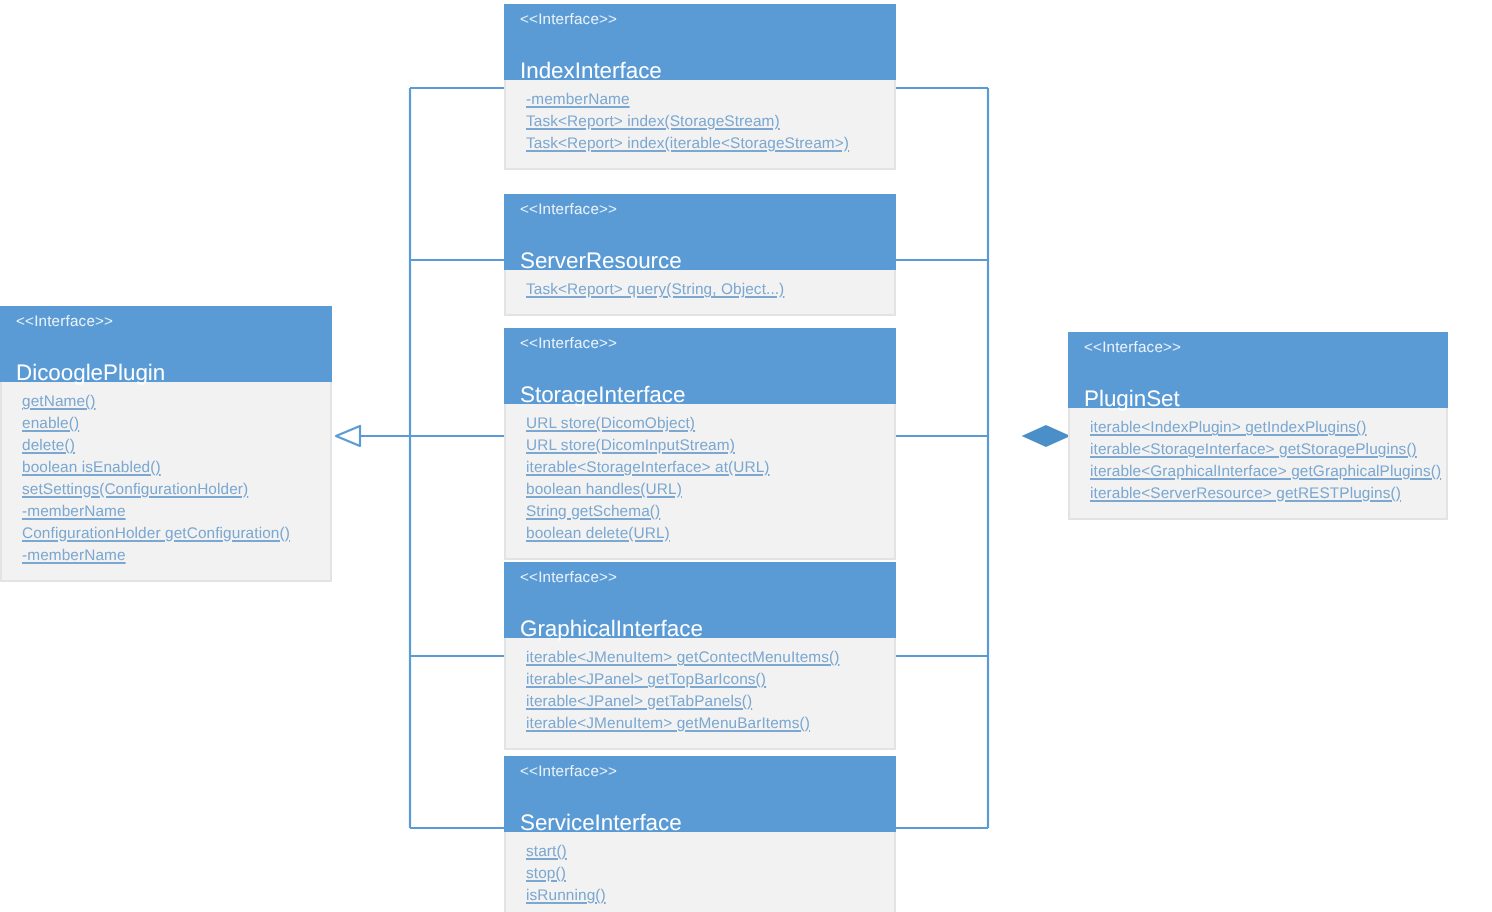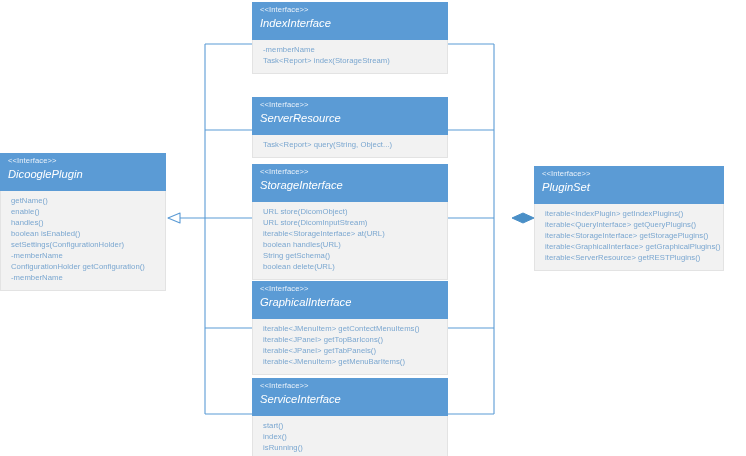--- a/index.html
+++ b/index.html
@@ -40,38 +40,38 @@
   }
   .uml-stereotype {
     font-size: 7.6px;
     letter-spacing: 0.1px;
     display: block;
     color: #eaf2fa;
   }
   .uml-name {
     font-size: 11.2px;
     display: block;
-    margin-top: 2px;
+    margin-top: 15px;
     color: #ffffff;
-    font-style: italic;
   }
   .uml-body {
     background: #f2f2f2;
     box-sizing: border-box;
     padding: 5px 8px 6px 10px;
     border-left: 1px solid #e3e3e3;
     border-right: 1px solid #e3e3e3;
     border-bottom: 1px solid #e3e3e3;
   }
   .uml-member {
     font-size: 7.7px;
     color: #7ba7d0;
     line-height: 1.42;
     white-space: nowrap;
     letter-spacing: 0.05px;
+    text-decoration: underline;
   }
   
   #cls-index      { left: 252px; top: 2px;   width: 196px; }
   #cls-index      .uml-header { height: 38px; }
   #cls-query      { left: 252px; top: 97px;  width: 196px; }
   #cls-query      .uml-header { height: 38px; }
   #cls-storage    { left: 252px; top: 164px; width: 196px; }
   #cls-storage    .uml-header { height: 38px; }
   #cls-graphical  { left: 252px; top: 281px; width: 196px; }
   #cls-graphical  .uml-header { height: 38px; }
@@ -105,20 +105,21 @@
   </svg>
 
   <div class="uml-class" id="cls-index">
     <div class="uml-header">
       <span class="uml-stereotype">&lt;&lt;Interface&gt;&gt;</span>
       <span class="uml-name">IndexInterface</span>
     </div>
     <div class="uml-body">
       <div class="uml-member">-memberName</div>
       <div class="uml-member">Task&lt;Report&gt; index(StorageStream)</div>
+      <div class="uml-member">Task&lt;Report&gt; index(iterable&lt;StorageStream&gt;)</div>
     </div>
   </div>
 
   <div class="uml-class" id="cls-query">
     <div class="uml-header">
       <span class="uml-stereotype">&lt;&lt;Interface&gt;&gt;</span>
       <span class="uml-name">ServerResource</span>
     </div>
     <div class="uml-body">
       <div class="uml-member">Task&lt;Report&gt; query(String, Object...)</div>
@@ -153,49 +154,48 @@
     </div>
   </div>
 
   <div class="uml-class" id="cls-service">
     <div class="uml-header">
       <span class="uml-stereotype">&lt;&lt;Interface&gt;&gt;</span>
       <span class="uml-name">ServiceInterface</span>
     </div>
     <div class="uml-body">
       <div class="uml-member">start()</div>
-      <div class="uml-member">index()</div>
+      <div class="uml-member">stop()</div>
       <div class="uml-member">isRunning()</div>
     </div>
   </div>
 
   <div class="uml-class" id="cls-dicoogle">
     <div class="uml-header">
       <span class="uml-stereotype">&lt;&lt;Interface&gt;&gt;</span>
       <span class="uml-name">DicooglePlugin</span>
     </div>
     <div class="uml-body">
       <div class="uml-member">getName()</div>
       <div class="uml-member">enable()</div>
-      <div class="uml-member">handles()</div>
+      <div class="uml-member">delete()</div>
       <div class="uml-member">boolean isEnabled()</div>
       <div class="uml-member">setSettings(ConfigurationHolder)</div>
       <div class="uml-member">-memberName</div>
       <div class="uml-member">ConfigurationHolder getConfiguration()</div>
       <div class="uml-member">-memberName</div>
     </div>
   </div>
 
   <div class="uml-class" id="cls-pluginset">
     <div class="uml-header">
       <span class="uml-stereotype">&lt;&lt;Interface&gt;&gt;</span>
       <span class="uml-name">PluginSet</span>
     </div>
     <div class="uml-body">
       <div class="uml-member">iterable&lt;IndexPlugin&gt; getIndexPlugins()</div>
-      <div class="uml-member">iterable&lt;QueryInterface&gt; getQueryPlugins()</div>
       <div class="uml-member">iterable&lt;StorageInterface&gt; getStoragePlugins()</div>
       <div class="uml-member">iterable&lt;GraphicalInterface&gt; getGraphicalPlugins()</div>
       <div class="uml-member">iterable&lt;ServerResource&gt; getRESTPlugins()</div>
     </div>
   </div>
 
 </div>
 
 </body></html>

